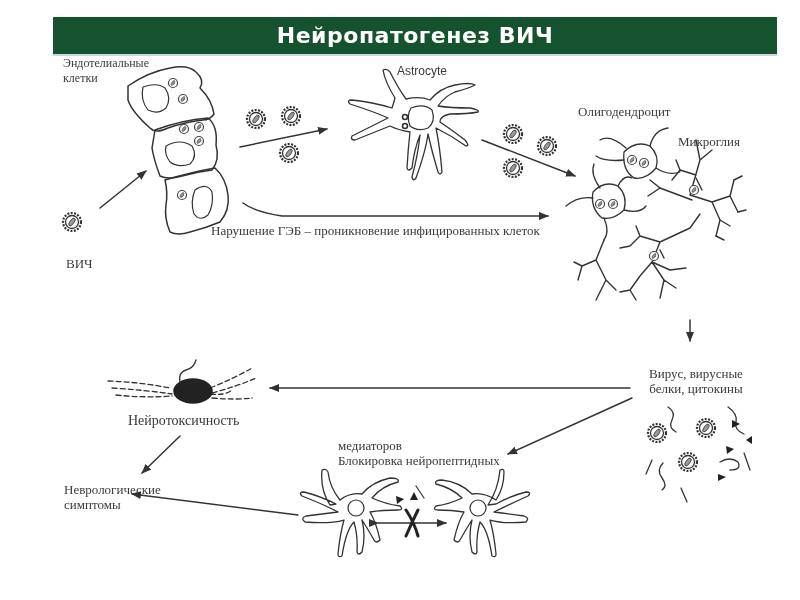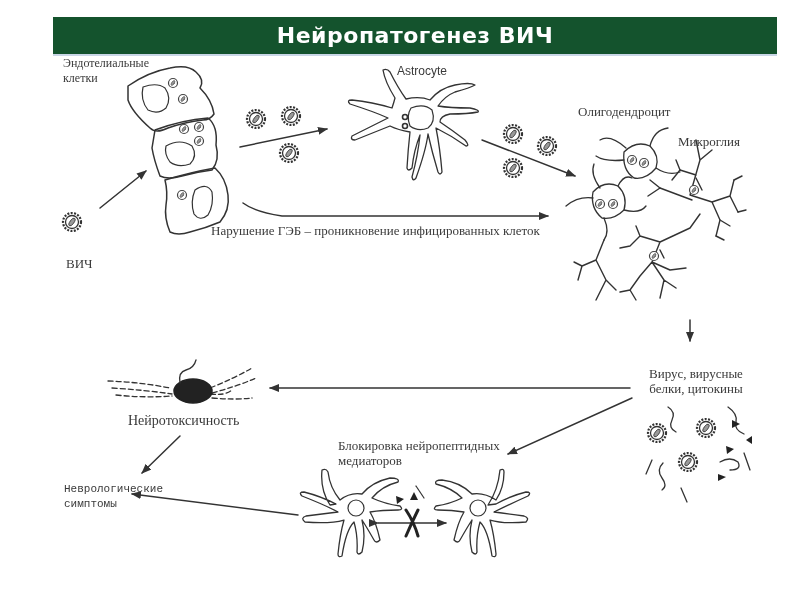--- a/index.html
+++ b/index.html
@@ -25,24 +25,24 @@
 <div class="lbl sans" style="left:397px;top:64px;">Astrocyte</div>
 <div class="lbl" style="left:578px;top:104px;">Олигодендроцит</div>
 <div class="lbl" style="left:678px;top:134px;">Микроглия</div>
 <div class="lbl" style="left:211px;top:223px;">Нарушение ГЭБ – проникновение инфицированных клеток</div>
 <div class="lbl" style="left:649px;top:354px;text-align:center;margin-top:12px;">
   <div>Вирус, вирусные</div>
   <div>белки, цитокины</div>
 </div>
 <div class="lbl" style="left:128px;top:413px;font-size:14px;">Нейротоксичность</div>
 <div class="lbl" style="left:338px;top:438px;">
+  <div>медиаторов</div>
   <div>Блокировка нейропептидных</div>
-  <div>медиаторов</div>
 </div>
-<div class="lbl" style="left:64px;top:482px;font-size:11px;font-family:Liberation Mono, monospace;">
+<div class="lbl" style="left:64px;top:482px;font-size:13px;">
   <div>Неврологические</div>
   <div>симптомы</div>
 </div>
 
 <svg class="diagram" width="800" height="600" viewBox="0 0 800 600">
   <defs>
     <marker id="ah" markerWidth="10" markerHeight="8" refX="9" refY="4" orient="auto" markerUnits="userSpaceOnUse">
       <path d="M0,0 L10,4 L0,8 Z" fill="#333"></path>
     </marker>
     <g id="virus">

